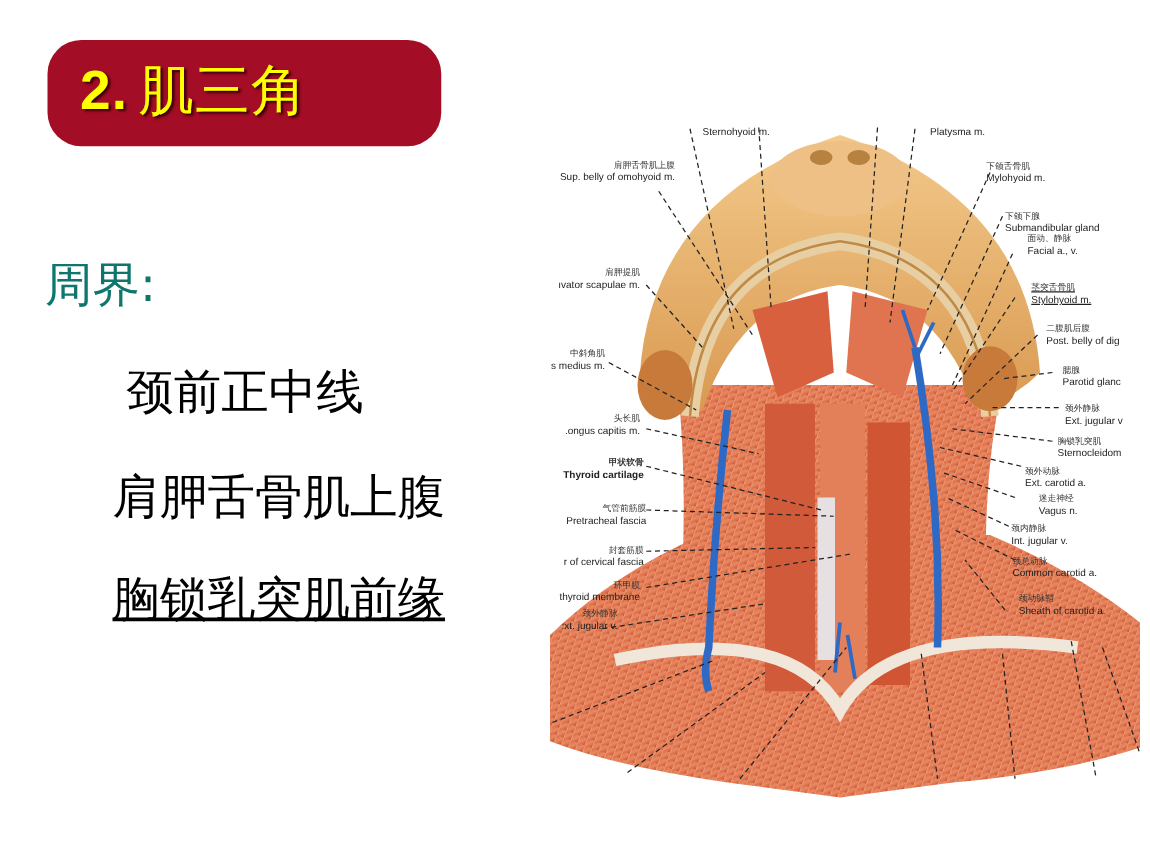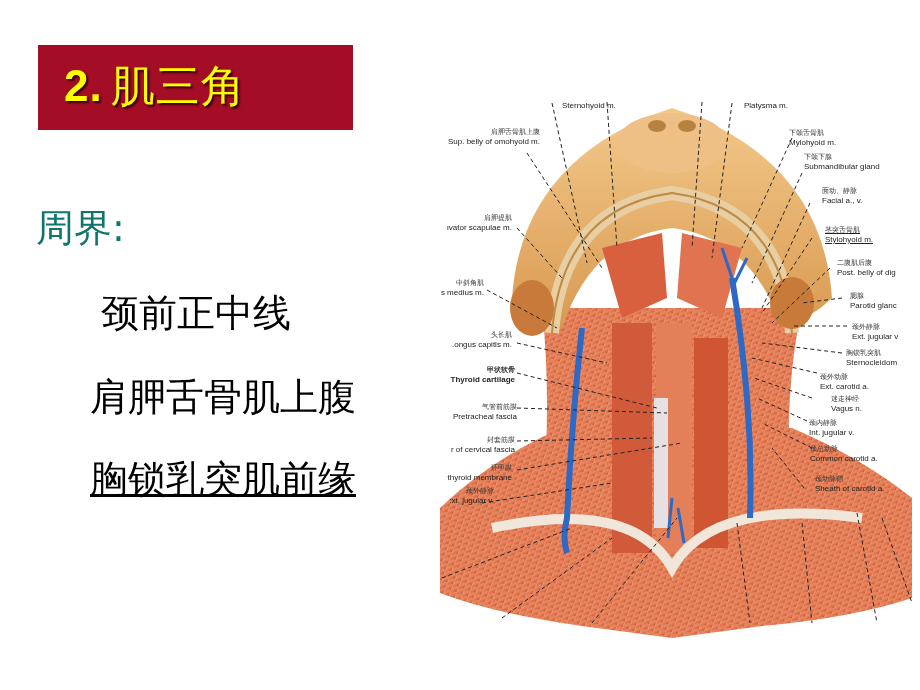--- a/index.html
+++ b/index.html
@@ -1,18 +1,18 @@
 <!DOCTYPE html>
 <html><head>
 <meta charset="utf-8">
 <style>
   html, body { margin:0; padding:0; }
   body { width:920px; height:690px; background:#ffffff; position:relative; overflow:hidden;
          font-family:"DejaVu Sans", "Liberation Sans", sans-serif; }
-  .title-box { position:absolute; left:38px; top:45px; width:315px; height:85px; background:#a30d25; }
+  .title-box { position:absolute; left:38px; top:32px; width:315px; height:85px; background:#a30d25;border-radius:27px; }
   .title-text { position:absolute; left:26px; top:10px; font-size:44px; font-weight:bold; color:#ffff00;
                 text-shadow:2px 2px 2px #3a0008; letter-spacing:1px; white-space:nowrap; line-height:62px; }
   .title-text .num { font-family:"Liberation Sans", sans-serif; font-weight:bold; }
   .title-text .cn { font-weight:normal; margin-left:8px; }
   .heading { position:absolute; left:36px; top:205px; font-size:38px; color:#0f766e; line-height:46px; }
   .item { position:absolute; font-size:38px; color:#000; line-height:46px; white-space:nowrap; }
   .figure { position:absolute; left:432px; top:98px; width:488px; height:545px; }
   .lbl { position:absolute; font-family:"Liberation Sans", sans-serif; font-size:8px; color:#222; line-height:10px; white-space:nowrap; }
   .lbl .cn { display:block; font-size:7px; font-family:"DejaVu Sans", sans-serif; color:#333; }
   .lbl.right { text-align:right; }
@@ -129,21 +129,21 @@
   <div class="lbl right" style="left:0px; top:232px; width:80px;"><span class="cn">头长肌</span><span>.ongus capitis m.</span></div>
   <div class="lbl right" style="left:0px; top:267px; width:83px;font-weight:bold;"><span class="cn">甲状软骨</span><span>Thyroid cartilage</span></div>
   <div class="lbl right" style="left:0px; top:304px; width:85px;"><span class="cn">气管前筋膜</span><span>Pretracheal fascia</span></div>
   <div class="lbl right" style="left:0px; top:337px; width:83px;"><span class="cn">封套筋膜</span><span>r of cervical fascia</span></div>
   <div class="lbl right" style="left:0px; top:365px; width:80px;"><span class="cn">环甲膜</span><span>thyroid membrane</span></div>
   <div class="lbl right" style="left:0px; top:388px; width:62px;"><span class="cn">颈外静脉</span><span>:xt. jugular v.</span></div>
 
   
   <div class="lbl" style="left:312px; top:3px;"><span>Platysma m.</span></div>
   <div class="lbl" style="left:357px; top:30px;"><span class="cn">下颌舌骨肌</span><span>Mylohyoid m.</span></div>
-  <div class="lbl" style="left:372px; top:54px;"><span class="cn">下颌下腺</span><span>Submandibular gland</span></div>
+  <div class="lbl" style="left:372px; top:70px;"><span class="cn">下颌下腺</span><span>Submandibular gland</span></div>
   <div class="lbl" style="left:390px; top:88px;"><span class="cn">面动、静脉</span><span>Facial a., v.</span></div>
   <div class="lbl" style="left:393px; top:127px;text-decoration:underline;"><span class="cn">茎突舌骨肌</span><span>Stylohyoid m.</span></div>
   <div class="lbl" style="left:405px; top:160px;"><span class="cn">二腹肌后腹</span><span>Post. belly of dig</span></div>
   <div class="lbl" style="left:418px; top:193px;"><span class="cn">腮腺</span><span>Parotid glanc</span></div>
   <div class="lbl" style="left:420px; top:224px;"><span class="cn">颈外静脉</span><span>Ext. jugular v</span></div>
   <div class="lbl" style="left:414px; top:250px;"><span class="cn">胸锁乳突肌</span><span>Sternocleidom</span></div>
   <div class="lbl" style="left:388px; top:274px;"><span class="cn">颈外动脉</span><span>Ext. carotid a.</span></div>
   <div class="lbl" style="left:382px; top:296px;margin-left:17px;"><span class="cn">迷走神经</span><span>Vagus n.</span></div>
   <div class="lbl" style="left:377px; top:320px;"><span class="cn">颈内静脉</span><span>Int. jugular v.</span></div>
   <div class="lbl" style="left:378px; top:346px;"><span class="cn">颈总动脉</span><span>Common carotid a.</span></div>

